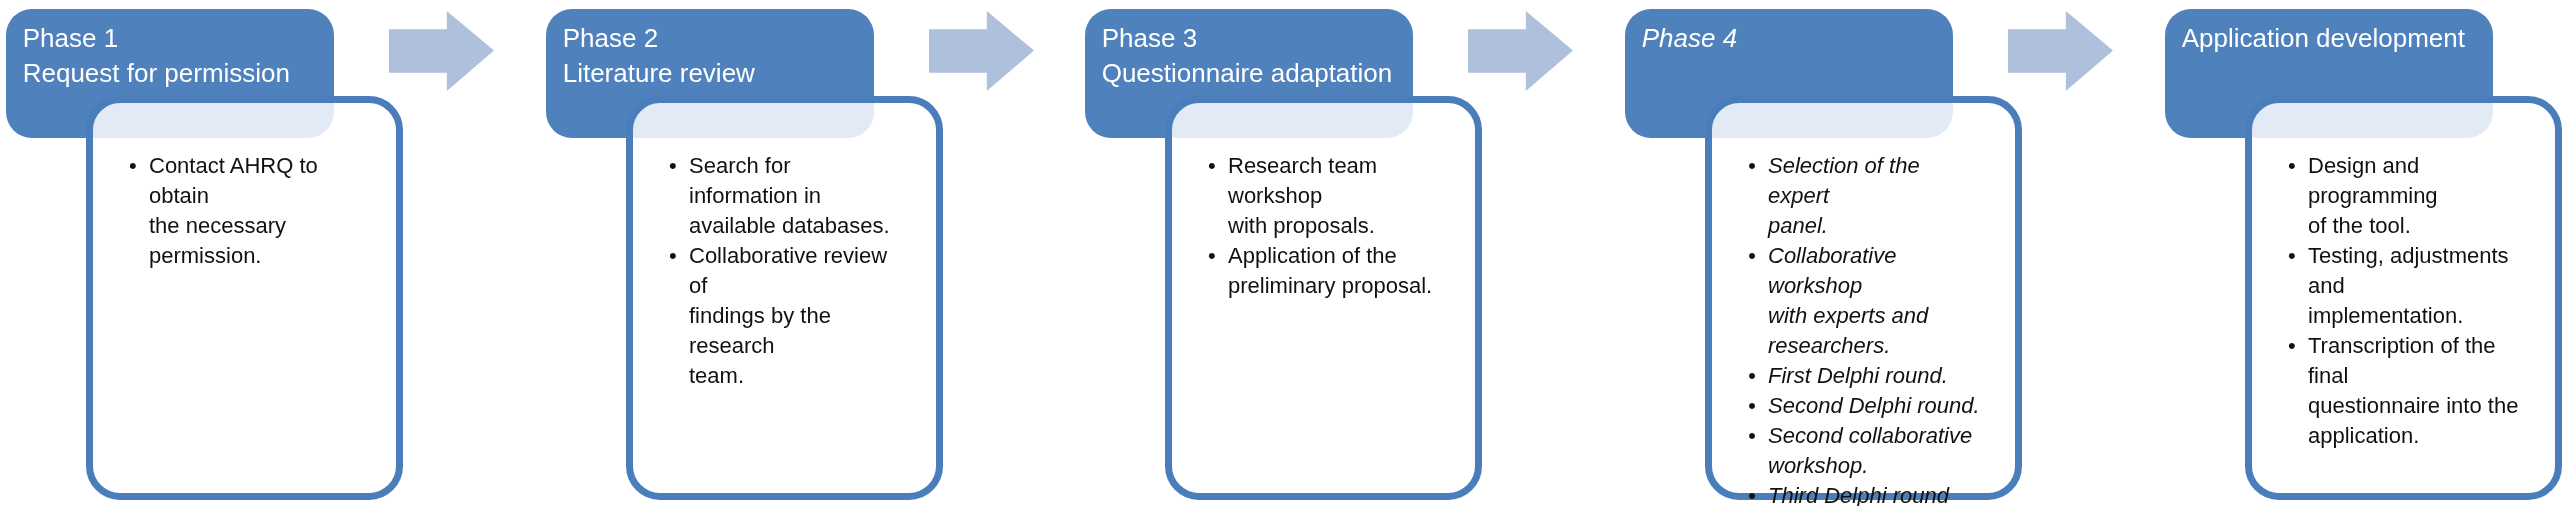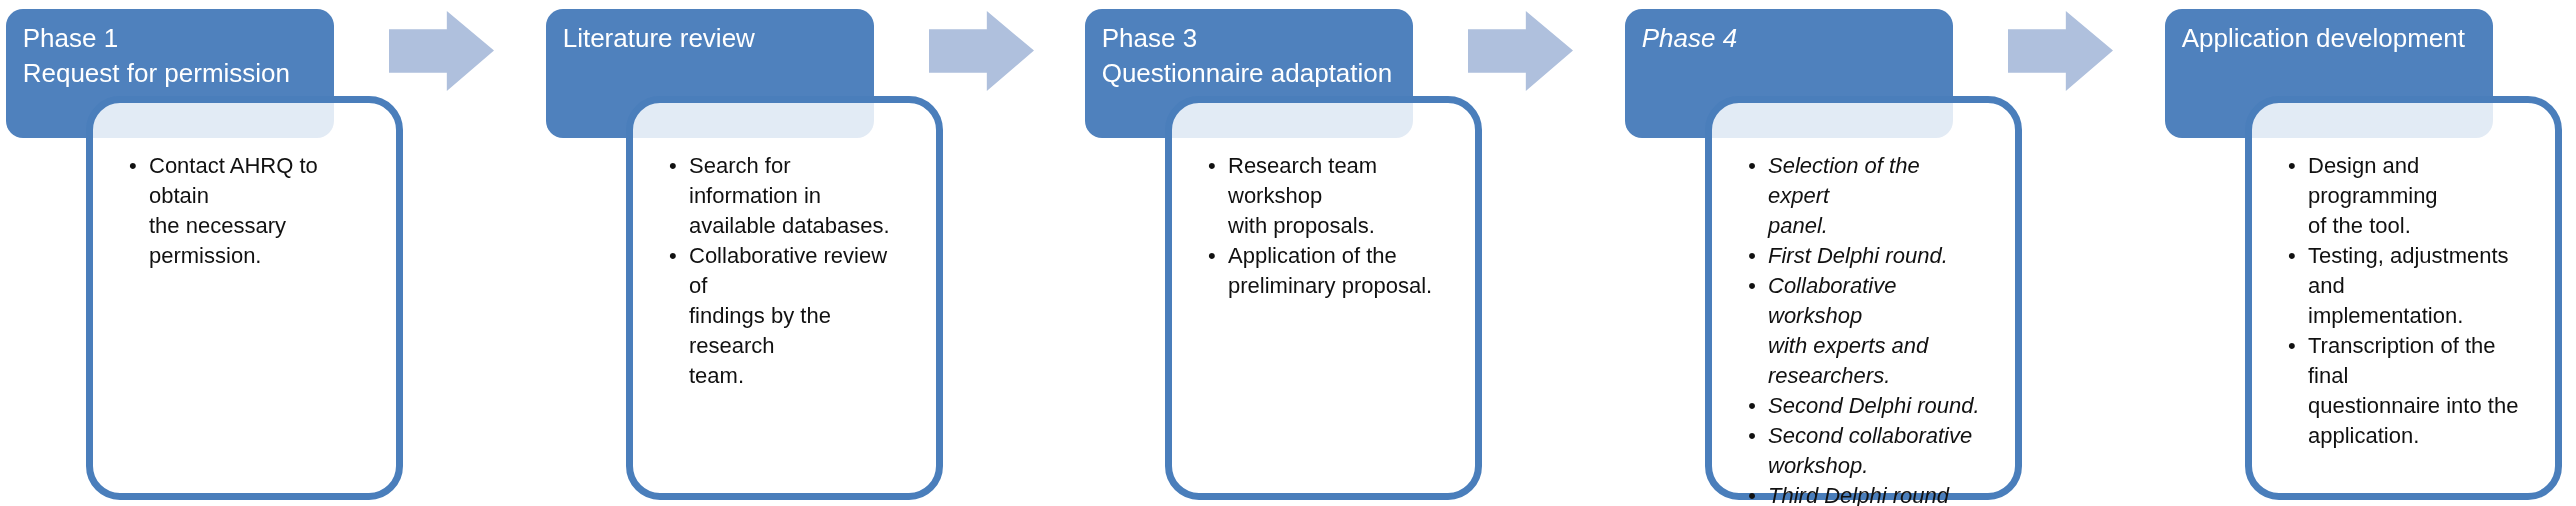--- a/index.html
+++ b/index.html
@@ -24,21 +24,21 @@
     width:502px;
     height:507px;
   }
   .header{
     position:absolute;
     left:0;
     top:9px;
     width:328px;
     height:129px;
     background:var(--header-blue);
-    border-radius:17px;
+    border-radius:26px;
     color:var(--header-text);
     padding:12px 6px 0 16.7px;
     box-sizing:border-box;
     z-index:1;
   }
   .header-line1,.header-line2{
     font-size:26px;
     line-height:35px;
     font-weight:400;
     white-space:nowrap;
@@ -110,20 +110,21 @@
       </div>
     </div>
 
     <div class="phase" style="left: 546px;">
       <div class="arrow">
         <svg viewBox="0 0 138 105" preserveAspectRatio="none" aria-hidden="true">
           <polygon points="0,24 76,24 76,0 138,52 76,105 76,81 0,81" fill="var(--arrow-blue)"></polygon>
         </svg>
       </div>
       <div class="header">
+        <div class="header-line1">Phase 2</div>
         <div class="header-line2">Literature review</div>
       </div>
       <div class="content">
         <ul class="bullets">
           <li><span class="bullet-text">Search for information in
 available databases.</span></li>
           <li><span class="bullet-text">Collaborative review of
 findings by the research
 team.</span></li>
         </ul>
@@ -156,24 +157,24 @@
           <polygon points="0,24 76,24 76,0 138,52 76,105 76,81 0,81" fill="var(--arrow-blue)"></polygon>
         </svg>
       </div>
       <div class="header">
         <div class="header-line1">Phase 4</div>
       </div>
       <div class="content">
         <ul class="bullets">
           <li><span class="bullet-text">Selection of the expert
 panel.</span></li>
-          <li><span class="bullet-text">First Delphi round.</span></li>
           <li><span class="bullet-text">Collaborative workshop
 with experts and
 researchers.</span></li>
+          <li><span class="bullet-text">First Delphi round.</span></li>
           <li><span class="bullet-text">Second Delphi round.</span></li>
           <li><span class="bullet-text">Second collaborative
 workshop.</span></li>
           <li><span class="bullet-text">Third Delphi round
 (if necessary).</span></li>
         </ul>
       </div>
     </div>
 
     <div class="phase" style="left: 2165px;">

